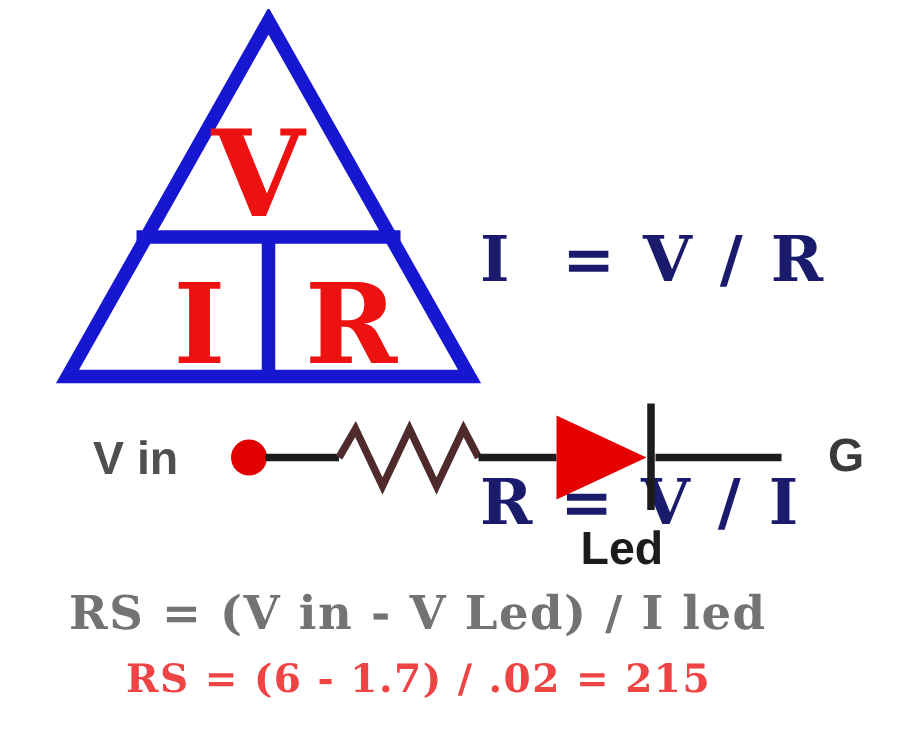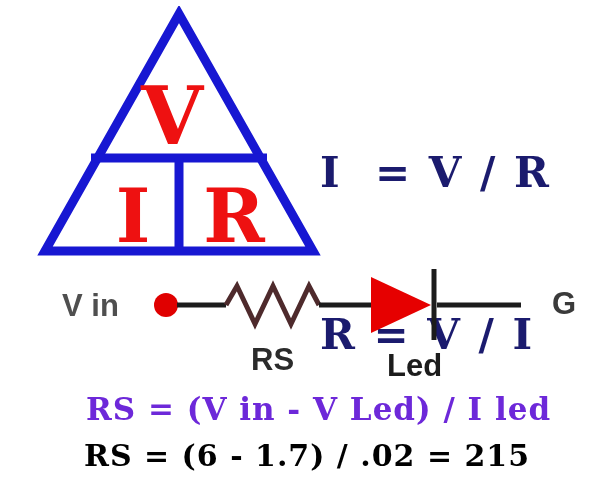--- a/index.html
+++ b/index.html
@@ -59,32 +59,31 @@
     font-size: 31px;
     color: #1c1c1c;
     text-align: right;
   }
   .eq-symbolic {
     position: absolute;
     left: 46px;
     top: 391px;
     font-size: 31px;
     font-weight: bold;
-    color: #6d28d9;
+    color: #737373;
     white-space: pre;
     letter-spacing: 1px;
-    margin-left: 40px;
   }
   .eq-numeric {
     position: absolute;
     left: 84px;
     top: 438px;
-    font-size: 30px;
+    font-size: 26px;
     font-weight: bold;
-    color: #000000;
+    color: #ef4444;
     white-space: pre;
     letter-spacing: 1px;
   }
   svg text {
     font-family: "DejaVu Serif", serif;
     font-weight: bold;
   }
 </style>
 </head>
 <body>
@@ -111,19 +110,18 @@
     <circle cx="166" cy="45" r="12" fill="#e00000"></circle>
     <line x1="177" y1="45" x2="226" y2="45" stroke="#1c1c1c" stroke-width="5"></line>
     <polyline points="226,45 237,26 255,64 273,26 291,64 309,26 319,45" fill="none" stroke="#4e2a2c" stroke-width="5" stroke-linejoin="miter"></polyline>
     <line x1="319" y1="45" x2="371" y2="45" stroke="#1c1c1c" stroke-width="5"></line>
     <polygon points="371,17 371,73 431,45" fill="#e60000"></polygon>
     <line x1="434" y1="9" x2="434" y2="80" stroke="#1c1c1c" stroke-width="5"></line>
     <line x1="437" y1="45" x2="521" y2="45" stroke="#1c1c1c" stroke-width="5"></line>
   </svg>
 
   <div class="g-label sans">G</div>
-  <div class="rs-label sans">RS</div>
   <div class="led-label sans">Led</div>
 
   <div class="eq-symbolic">RS = (V in - V Led) / I led</div>
   <div class="eq-numeric">RS = (6 - 1.7) / .02 = 215</div>
 
 </div>
 
 </body></html>

